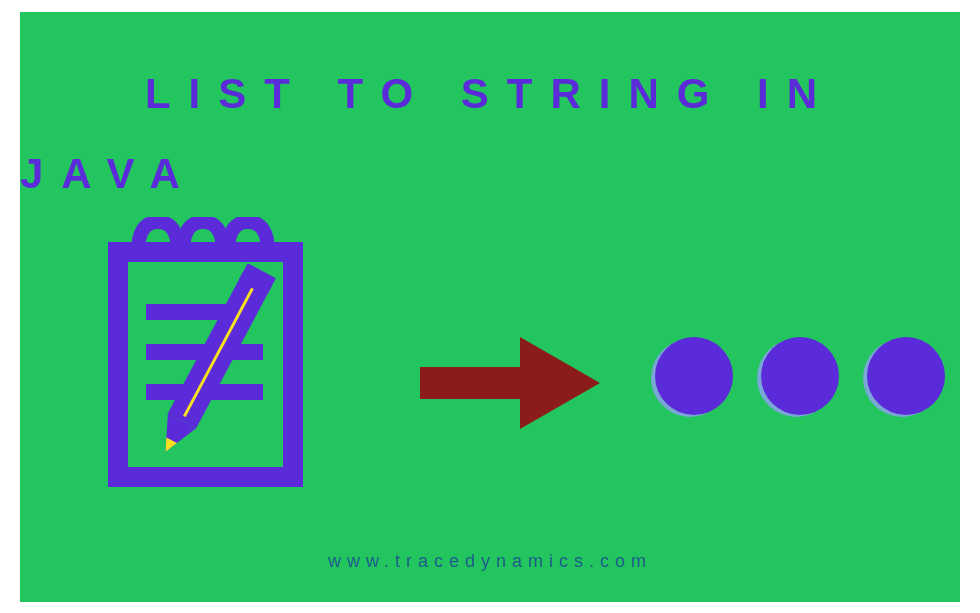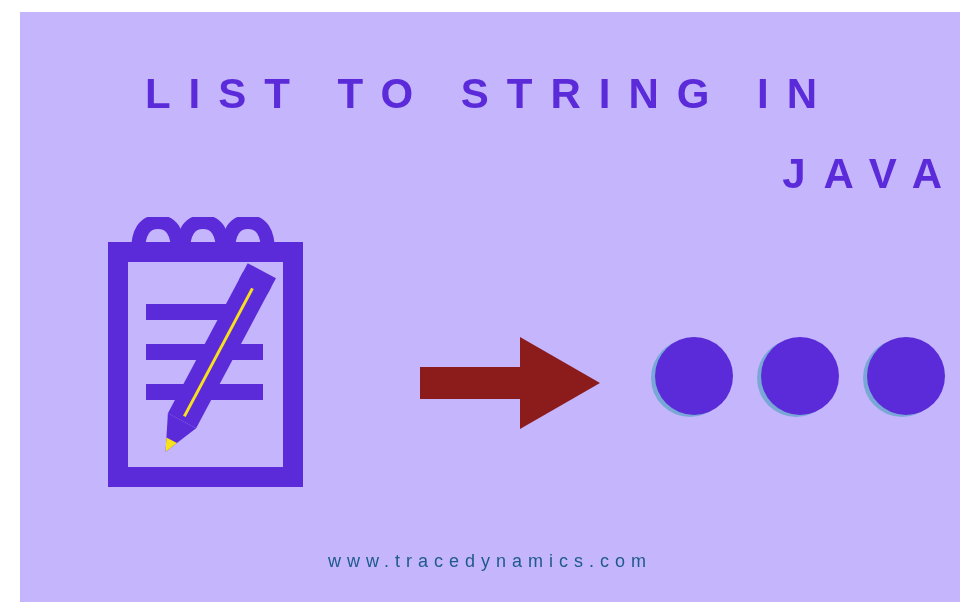--- a/index.html
+++ b/index.html
@@ -12,41 +12,41 @@
       height: 613px;
       background: #ffffff;
       display: flex;
       align-items: center;
       justify-content: center;
       font-family: Arial, sans-serif;
     }
     .banner {
       width: 940px;
       height: 590px;
-      background: #c4b5fd;
+      background: #22c55e;
       position: relative;
     }
     .title-line1 {
       position: absolute;
       top: 58px;
       left: 0;
       width: 100%;
       text-align: center;
       font-size: 42px;
       font-weight: 900;
       letter-spacing: 18px;
       color: #5b2bd9;
       font-family: 'Arial Black', Arial, sans-serif;
     }
     .title-line2 {
       position: absolute;
       top: 138px;
       left: 0;
       width: 100%;
-      text-align: right;
+      text-align: left;
       font-size: 42px;
       font-weight: 900;
       letter-spacing: 18px;
       color: #5b2bd9;
       font-family: 'Arial Black', Arial, sans-serif;
     }
     .notepad-icon {
       position: absolute;
       left: 78px;
       top: 205px;

